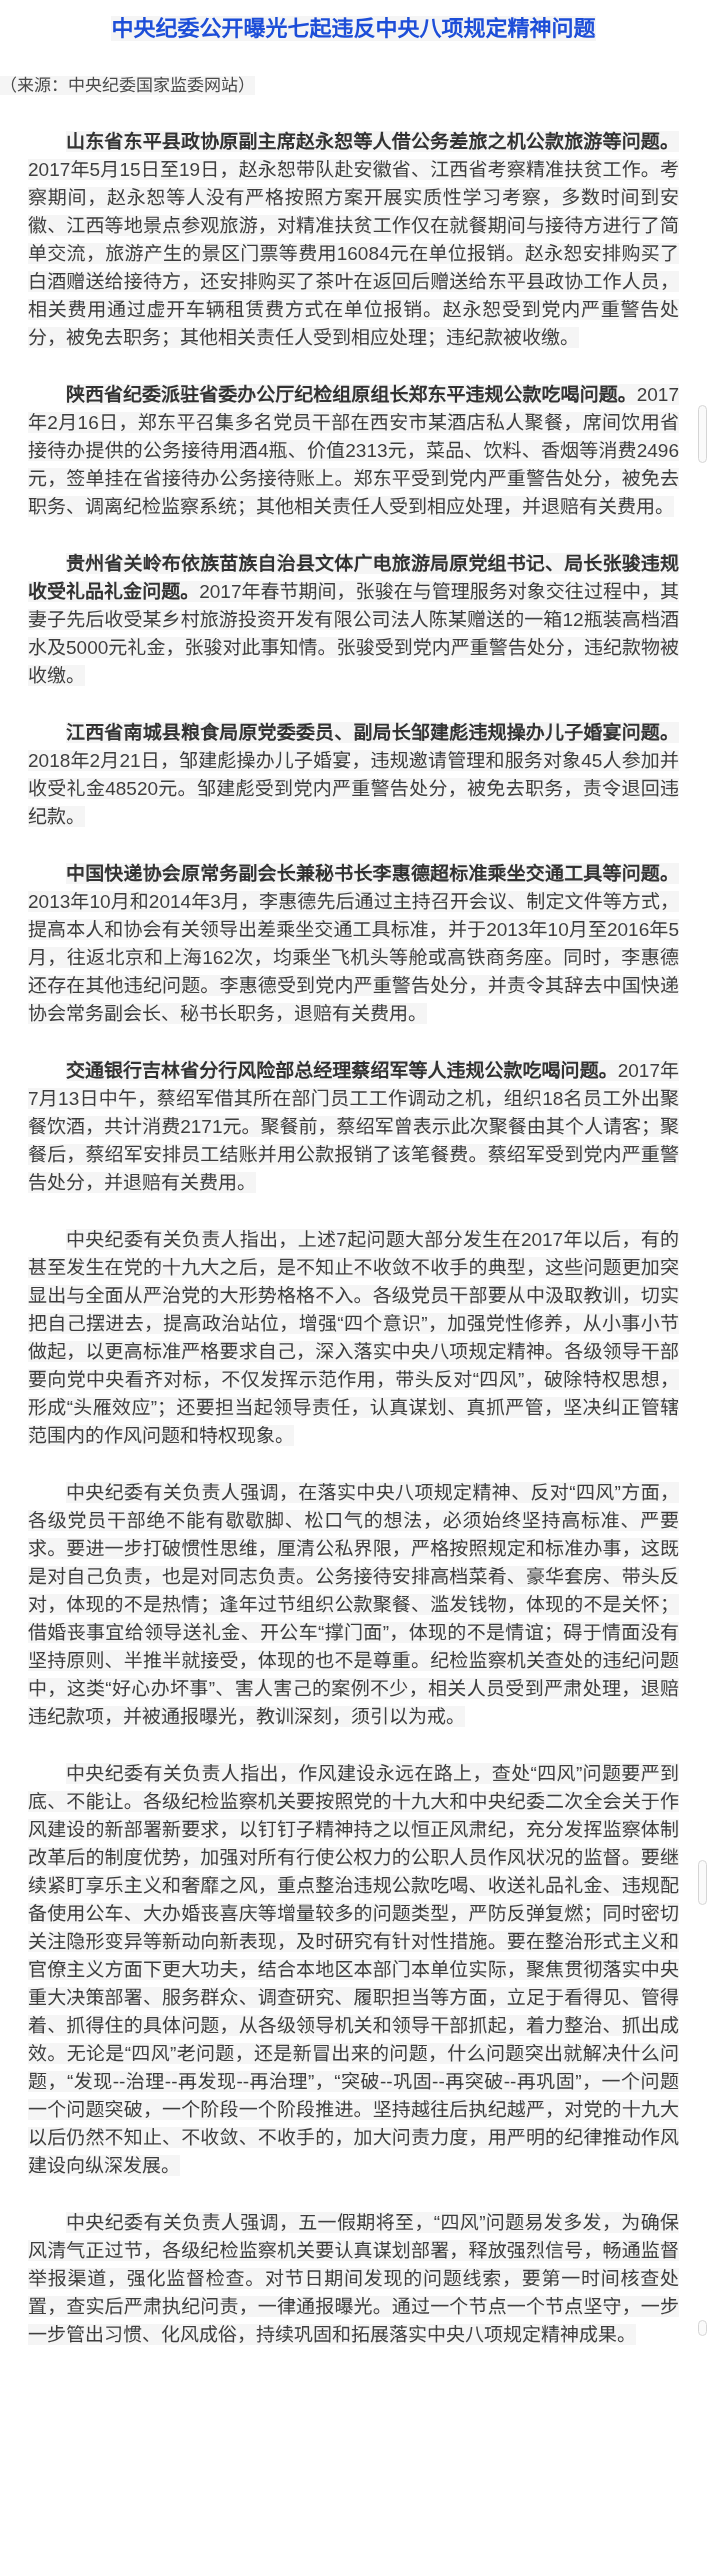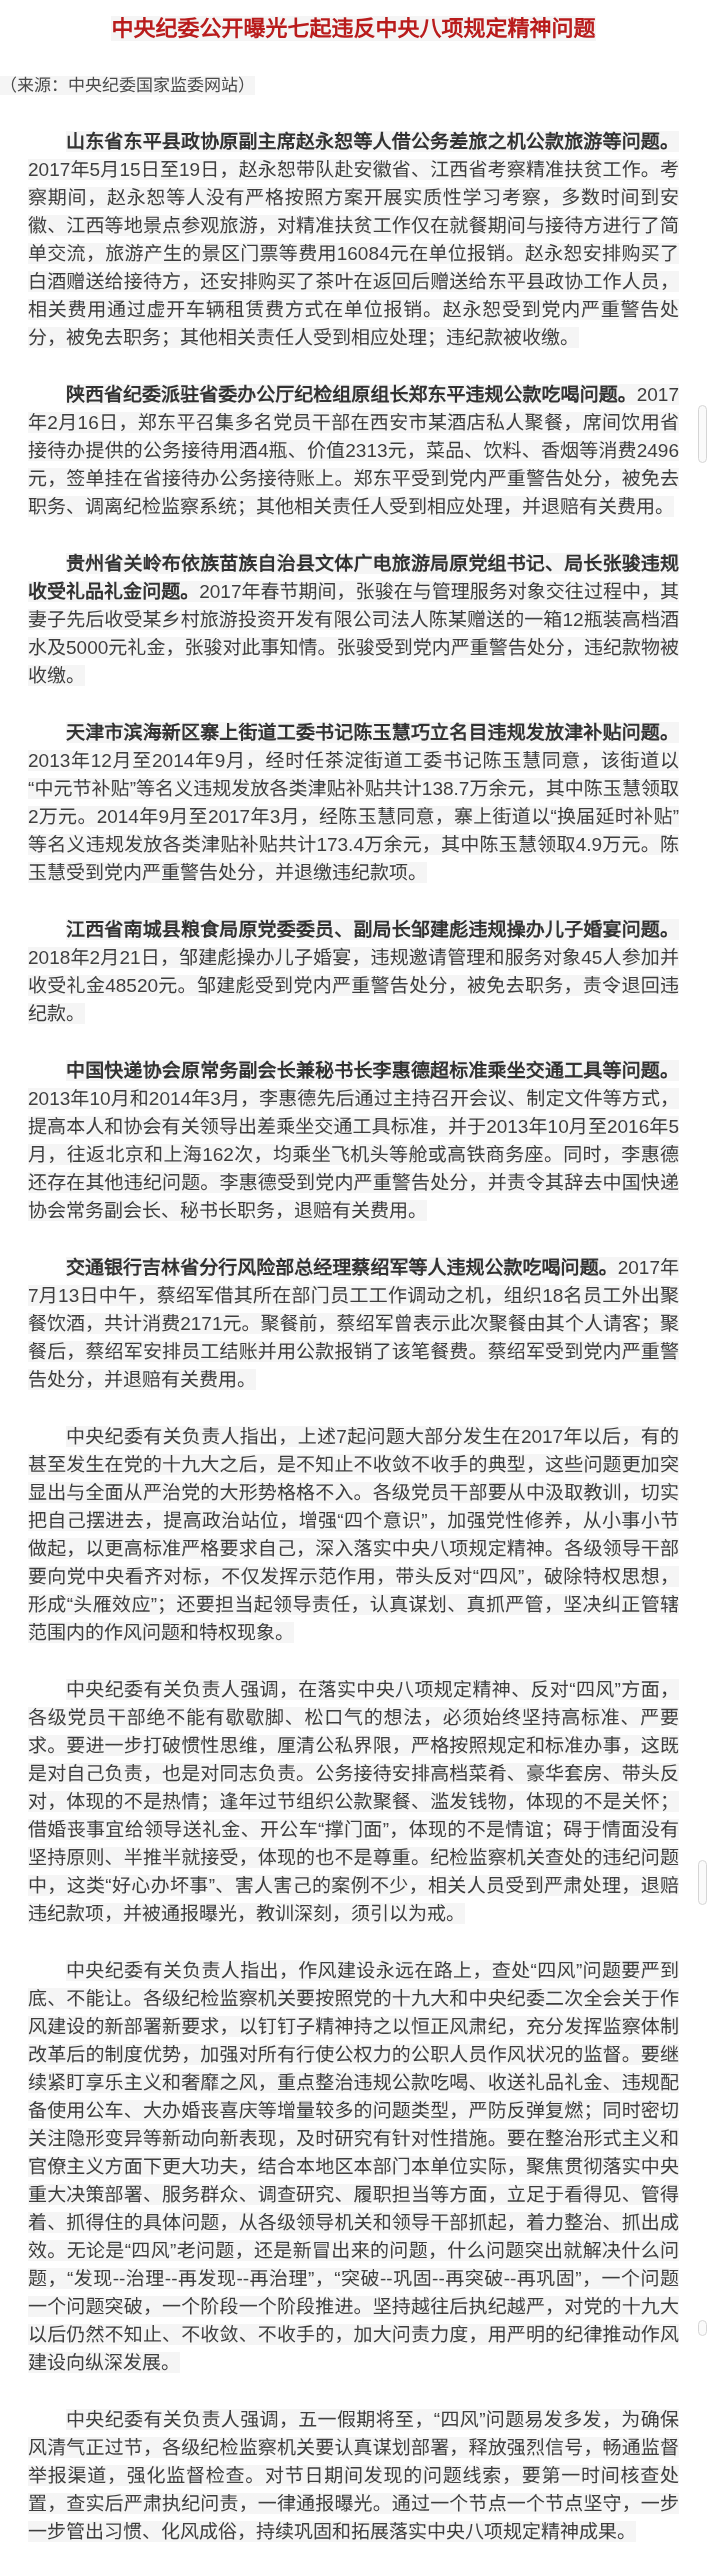--- a/index.html
+++ b/index.html
@@ -11,21 +11,21 @@
     overflow:hidden;
     font-family:"Liberation Sans", sans-serif;
   }
   .title{
     margin:0 30px;
     padding-top:13px;
     text-align:center;
     font-size:22px;
     line-height:31px;
     font-weight:700;
-    color:#b91c1c;
+    color:#1d4ed8;
   }
   .source{
     margin-top:30px;
     text-align:left;
     font-size:17px;
     line-height:24px;
     color:#4a4a4a;
   }
   .content{
     margin:30px 28px 0 28px;
@@ -65,21 +65,20 @@
 
   <div class="content">
 
 
     <p><span class="lead hl">山东省东平县政协原副主席赵永恕等人借公务差旅之机公款旅游等问题。</span><span class="hl">2017年5月15日至19日，赵永恕带队赴安徽省、江西省考察精准扶贫工作。考察期间，赵永恕等人没有严格按照方案开展实质性学习考察，多数时间到安徽、江西等地景点参观旅游，对精准扶贫工作仅在就餐期间与接待方进行了简单交流，旅游产生的景区门票等费用16084元在单位报销。赵永恕安排购买了白酒赠送给接待方，还安排购买了茶叶在返回后赠送给东平县政协工作人员，相关费用通过虚开车辆租赁费方式在单位报销。赵永恕受到党内严重警告处分，被免去职务；其他相关责任人受到相应处理；违纪款被收缴。</span></p>
 
     <p><span class="lead hl">陕西省纪委派驻省委办公厅纪检组原组长郑东平违规公款吃喝问题。</span><span class="hl">2017年2月16日，郑东平召集多名党员干部在西安市某酒店私人聚餐，席间饮用省接待办提供的公务接待用酒4瓶、价值2313元，菜品、饮料、香烟等消费2496元，签单挂在省接待办公务接待账上。郑东平受到党内严重警告处分，被免去职务、调离纪检监察系统；其他相关责任人受到相应处理，并退赔有关费用。</span></p>
 
     <p><span class="lead hl">贵州省关岭布依族苗族自治县文体广电旅游局原党组书记、局长张骏违规收受礼品礼金问题。</span><span class="hl">2017年春节期间，张骏在与管理服务对象交往过程中，其妻子先后收受某乡村旅游投资开发有限公司法人陈某赠送的一箱12瓶装高档酒水及5000元礼金，张骏对此事知情。张骏受到党内严重警告处分，违纪款物被收缴。</span></p>
 
-    <p><span class="lead hl">天津市滨海新区寨上街道工委书记陈玉慧巧立名目违规发放津补贴问题。</span><span class="hl">2013年12月至2014年9月，经时任茶淀街道工委书记陈玉慧同意，该街道以“中元节补贴”等名义违规发放各类津贴补贴共计138.7万余元，其中陈玉慧领取2万元。2014年9月至2017年3月，经陈玉慧同意，寨上街道以“换届延时补贴”等名义违规发放各类津贴补贴共计173.4万余元，其中陈玉慧领取4.9万元。陈玉慧受到党内严重警告处分，并退缴违纪款项。</span></p>
 
     <p><span class="lead hl">江西省南城县粮食局原党委委员、副局长邹建彪违规操办儿子婚宴问题。</span><span class="hl">2018年2月21日，邹建彪操办儿子婚宴，违规邀请管理和服务对象45人参加并收受礼金48520元。邹建彪受到党内严重警告处分，被免去职务，责令退回违纪款。</span></p>
 
     <p><span class="lead hl">中国快递协会原常务副会长兼秘书长李惠德超标准乘坐交通工具等问题。</span><span class="hl">2013年10月和2014年3月，李惠德先后通过主持召开会议、制定文件等方式，提高本人和协会有关领导出差乘坐交通工具标准，并于2013年10月至2016年5月，往返北京和上海162次，均乘坐飞机头等舱或高铁商务座。同时，李惠德还存在其他违纪问题。李惠德受到党内严重警告处分，并责令其辞去中国快递协会常务副会长、秘书长职务，退赔有关费用。</span></p>
 
     <p><span class="lead hl">交通银行吉林省分行风险部总经理蔡绍军等人违规公款吃喝问题。</span><span class="hl">2017年7月13日中午，蔡绍军借其所在部门员工工作调动之机，组织18名员工外出聚餐饮酒，共计消费2171元。聚餐前，蔡绍军曾表示此次聚餐由其个人请客；聚餐后，蔡绍军安排员工结账并用公款报销了该笔餐费。蔡绍军受到党内严重警告处分，并退赔有关费用。</span></p>
 
     <p><span class="hl">中央纪委有关负责人指出，上述7起问题大部分发生在2017年以后，有的甚至发生在党的十九大之后，是不知止不收敛不收手的典型，这些问题更加突显出与全面从严治党的大形势格格不入。各级党员干部要从中汲取教训，切实把自己摆进去，提高政治站位，增强“四个意识”，加强党性修养，从小事小节做起，以更高标准严格要求自己，深入落实中央八项规定精神。各级领导干部要向党中央看齐对标，不仅发挥示范作用，带头反对“四风”，破除特权思想，形成“头雁效应”；还要担当起领导责任，认真谋划、真抓严管，坚决纠正管辖范围内的作风问题和特权现象。</span></p>
 
     <p><span class="hl">中央纪委有关负责人强调，在落实中央八项规定精神、反对“四风”方面，各级党员干部绝不能有歇歇脚、松口气的想法，必须始终坚持高标准、严要求。要进一步打破惯性思维，厘清公私界限，严格按照规定和标准办事，这既是对自己负责，也是对同志负责。公务接待安排高档菜肴、豪华套房、带头反对，体现的不是热情；逢年过节组织公款聚餐、滥发钱物，体现的不是关怀；借婚丧事宜给领导送礼金、开公车“撑门面”，体现的不是情谊；碍于情面没有坚持原则、半推半就接受，体现的也不是尊重。纪检监察机关查处的违纪问题中，这类“好心办坏事”、害人害己的案例不少，相关人员受到严肃处理，退赔违纪款项，并被通报曝光，教训深刻，须引以为戒。</span></p>

